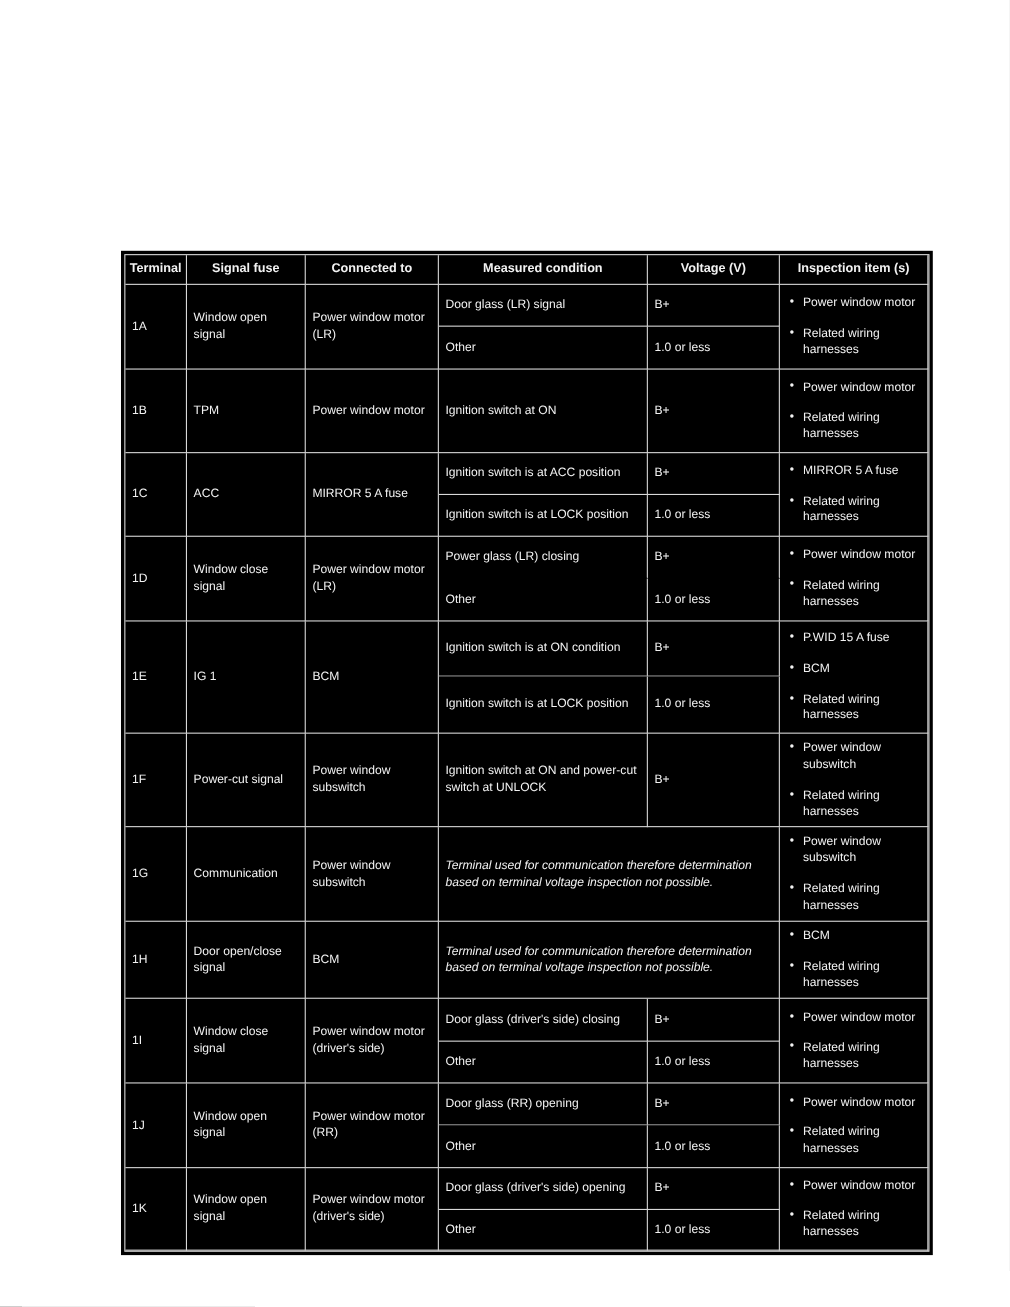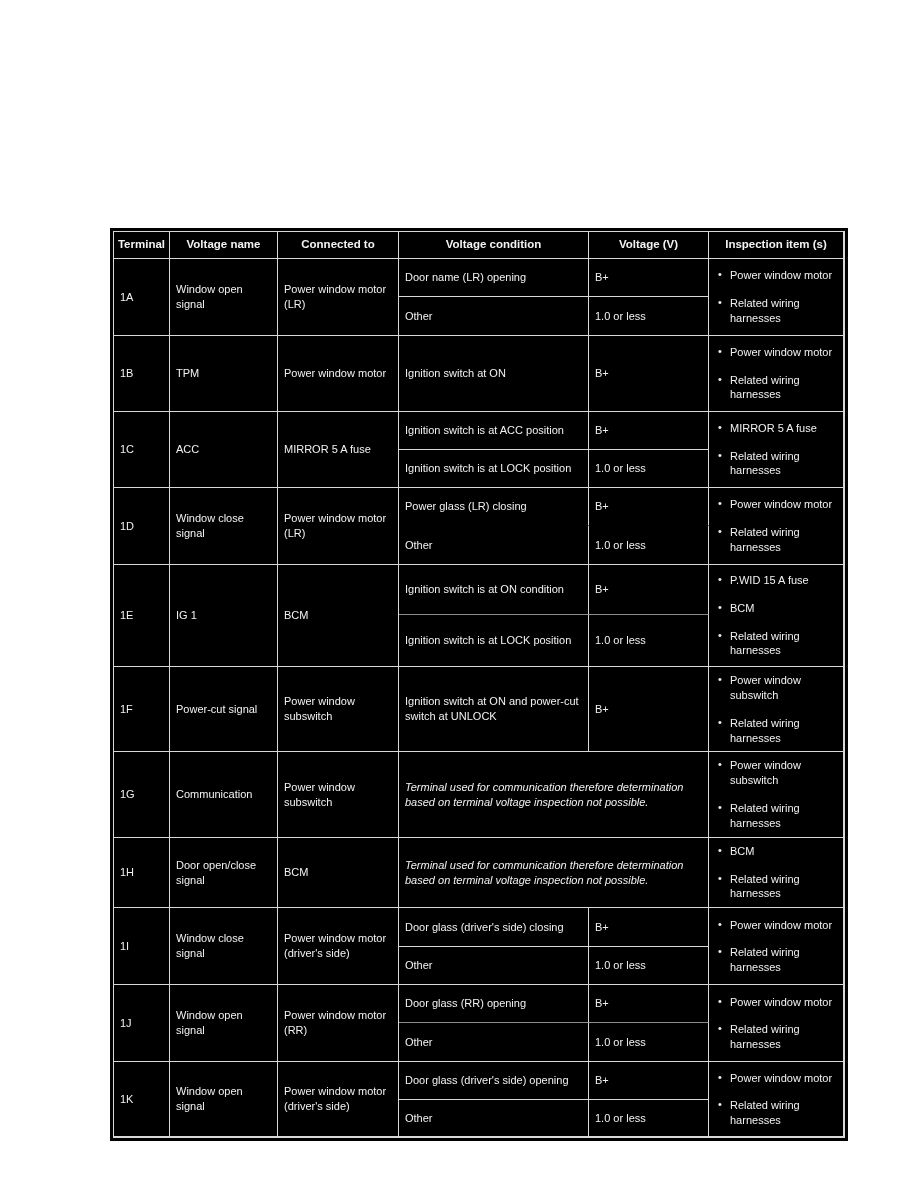--- a/index.html
+++ b/index.html
@@ -57,32 +57,32 @@
           <col class="c-sig">
           <col class="c-conn">
         <col class="c-cond">
           <col class="c-volt">
           <col class="c-insp">
       </colgroup>
 
       <tbody>
           <tr>
         <th>Terminal</th>
-        <th>Voltage name</th>
+        <th>Signal fuse</th>
         <th>Connected to</th>
-        <th>Voltage condition</th>
+        <th>Measured condition</th>
         <th>Voltage (V)</th>
         <th>Inspection item (s)</th>
       </tr>
 
       <tr class="rh38">
         <td rowspan="2">1A</td>
         <td rowspan="2">Window open signal</td>
         <td rowspan="2">Power window motor (LR)</td>
-        <td>Door name (LR) opening</td>
+        <td>Door glass (LR) signal</td>
         <td>B+</td>
         <td rowspan="2" class="insp">
           <div class="insp-list">
             <div class="insp-item">Power window motor</div>
             <div class="insp-item">Related wiring harnesses</div>
           </div>
         </td>
       </tr>
       <tr class="rh39">
         <td>Other</td>

